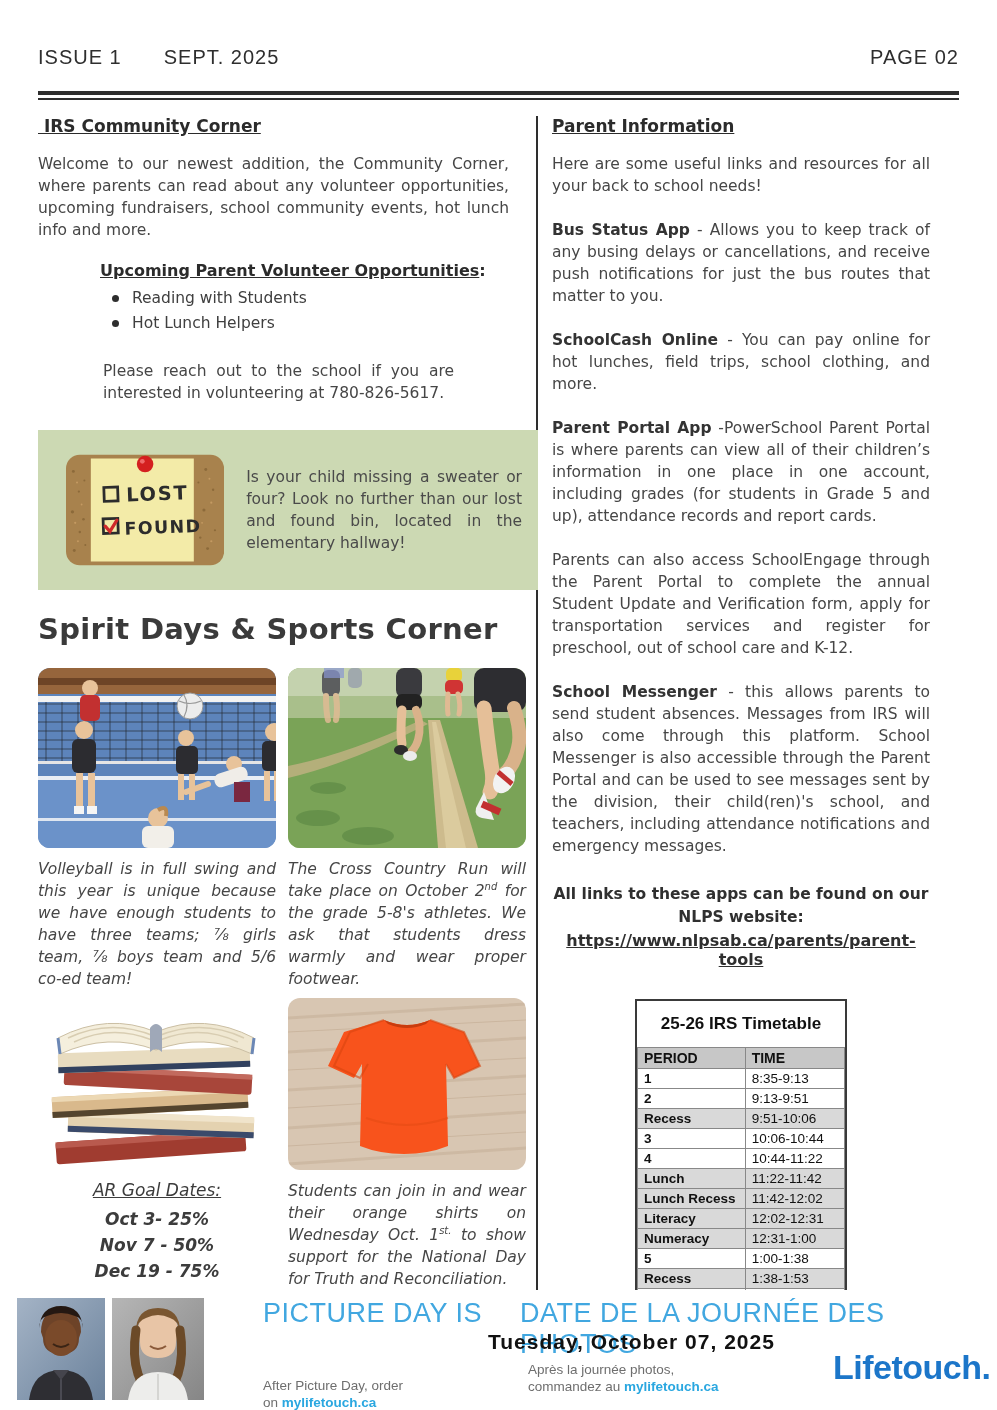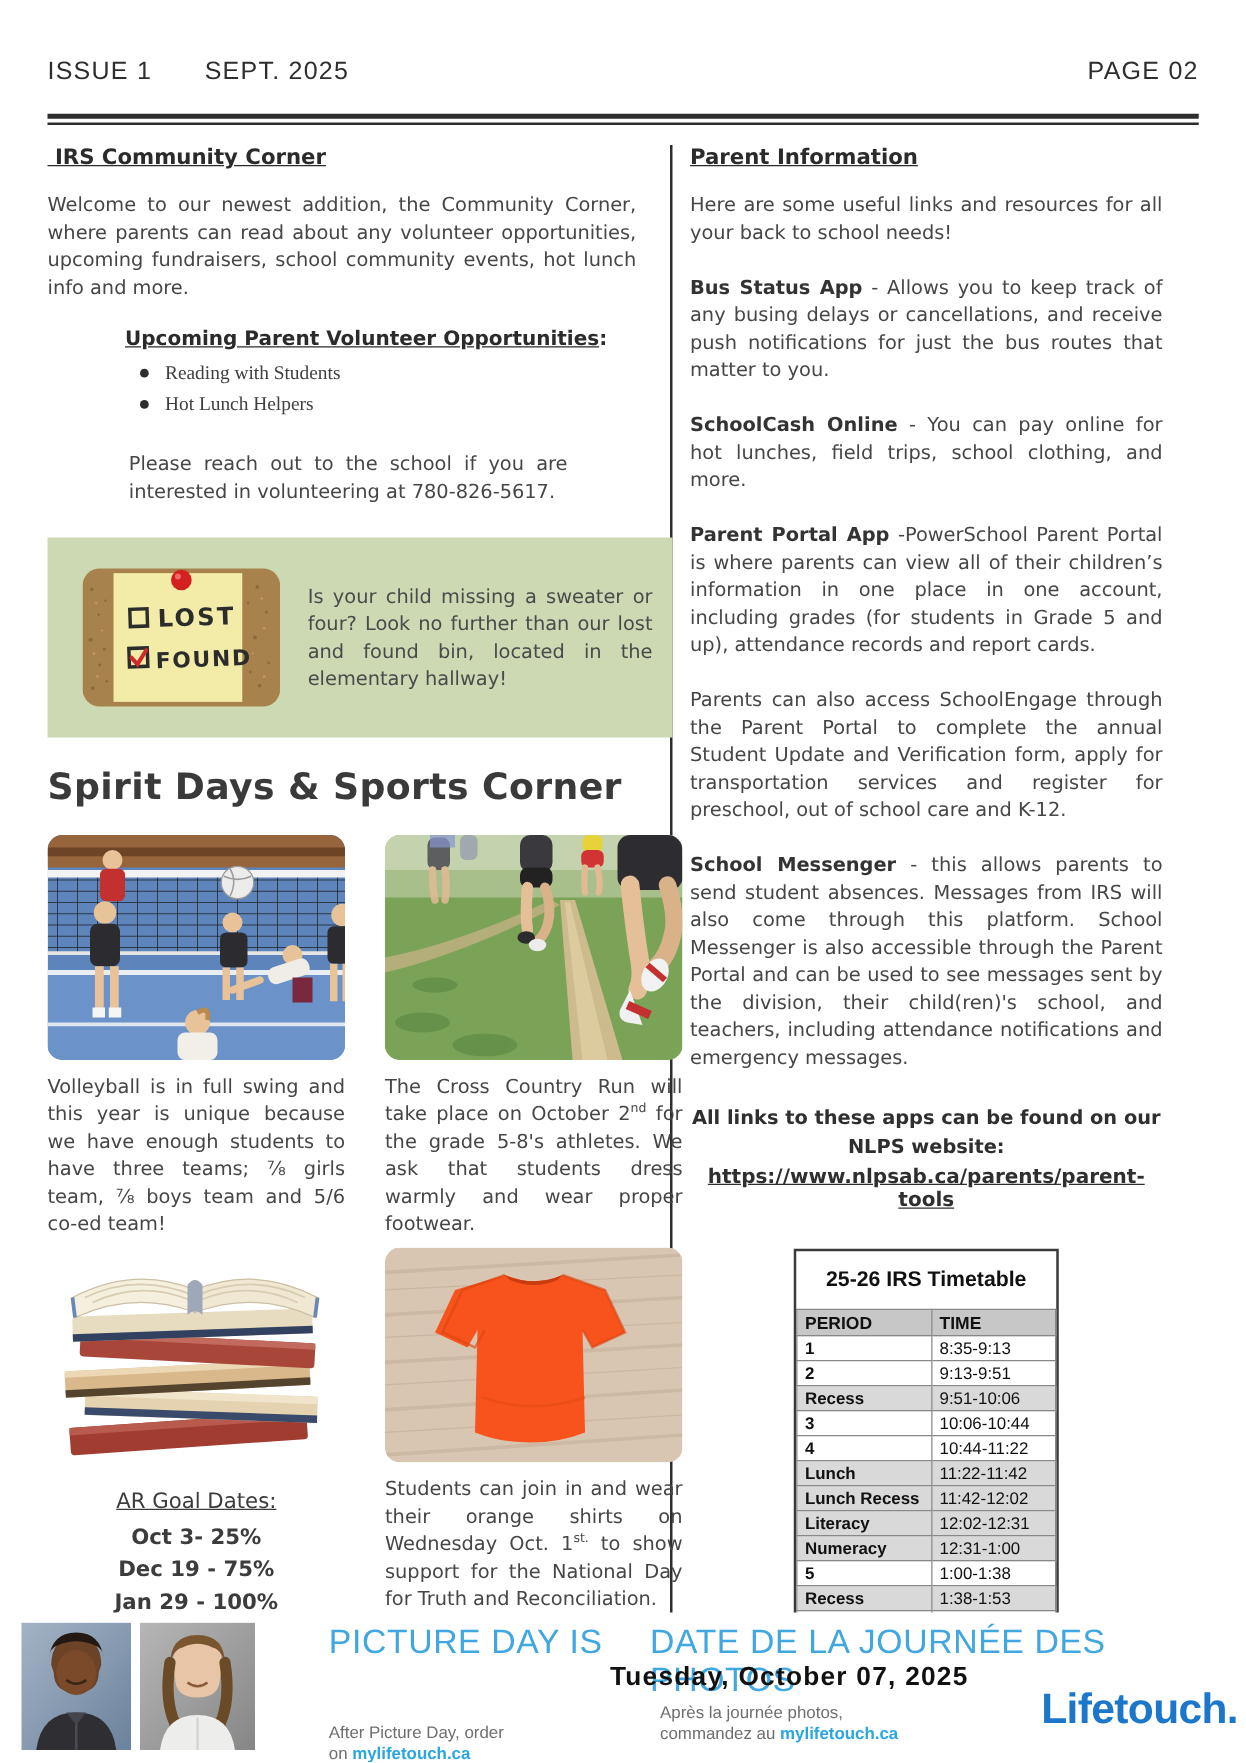--- a/index.html
+++ b/index.html
@@ -19,42 +19,42 @@
   .main { display:flex; margin:16px 38px 0 38px; }
   .col-left { width:500px; padding-right:27px; border-right:2px solid #2e2e2e; }
   .col-right { width:392px; padding-left:14px; }
 
   h2.sec { font-size:17px; font-weight:bold; color:#2b2b2b; text-decoration:underline; margin-bottom:17px; }
   p.body { font-size:15.5px; line-height:22px; text-align:justify; color:#464646; }
 
   .volunteer { margin:20px 0 0 62px; }
   .volunteer .vt { font-size:16px; font-weight:bold; color:#2b2b2b; }
   .volunteer .vt .ut { text-decoration:underline; }
-  ul.vlist { list-style:none; margin-top:6px;font-family:Liberation Serif, serif; }
+  ul.vlist { list-style:none; margin-top:6px; }
   ul.vlist li { position:relative; padding-left:32px; font-size:15.5px; line-height:25px; color:#3f3f3f; }
   ul.vlist li .dot { position:absolute; left:12px; top:9px; width:7px; height:7px; border-radius:50%; background:#2e2e2e; }
   .note { margin:24px 55px 0 65px; }
 
   
   .lostfound { margin-top:26px; width:500px; background:#ccd9b3; padding:20px 16px 20px 28px;
     display:flex; align-items:center; gap:22px; }
   .lf-text { width:300px; font-size:15.5px; line-height:22px; text-align:justify; color:#4a4a4a; }
 
   
   .spirit-title { margin-top:22px; font-size:29px; font-weight:800; color:#3a3a3a; letter-spacing:0.3px; }
-  .sports-grid { display:grid; grid-template-columns:238px 238px; column-gap:32px; margin-top:22px; }
+  .sports-grid { display:grid; grid-template-columns:238px 238px; column-gap:12px; margin-top:22px;font-style:italic; }
   .photo { width:238px; height:180px; border-radius:12px; overflow:hidden; }
   .photo svg{ display:block; }
   .caption { margin-top:10px; font-size:15.5px; line-height:22px; text-align:justify; color:#464646; }
   .img2 { margin-top:8px; }
   .books-wrap { width:238px; height:172px; }
   .shirt-wrap { width:238px; height:172px; border-radius:12px; overflow:hidden; }
   sup.ord { font-size:10px; vertical-align:super; line-height:0; }
 
-  .ar-block { margin-top:21px; text-align:center; color:#3c3c3c; }
+  .ar-block { margin-top:10px; text-align:center; color:#3c3c3c; }
   .ar-block .ar-title { font-size:17px; text-decoration:underline; margin-bottom:6px; }
   .ar-block .ar-line { font-size:17px; font-weight:bold; line-height:26px; }
 
   
   .app-p { margin-top:22px; }
   .bold-lead { font-weight:bold; color:#333; }
   .links-note { margin-top:26px; text-align:center; font-weight:bold; color:#2f2f2f; font-size:15.5px; line-height:23px; }
   .links-url { display:block; margin-top:2px; text-align:center; font-weight:bold; font-size:16px;
     color:#2f2f2f; text-decoration:underline; }
 
@@ -293,20 +293,21 @@
                 <path d="M216 40 Q166 14 118 34 L118 52 Q166 34 214 56 Z" fill="#f0e8d2" stroke="#cbbfa4"></path>
                 <path d="M30 40 Q72 20 116 38 M36 44 Q74 26 114 42 M206 40 Q164 20 120 38 M200 44 Q162 26 122 42" fill="none" stroke="#d8cdb2" stroke-width="1.5"></path>
                 <path d="M112 30 q6 -8 12 0 l0 24 q-6 -6 -12 0 Z" fill="#9fa8b8"></path>
                 <path d="M20 40 L22 56 M216 40 L214 56" stroke="#6b87b5" stroke-width="3"></path>
               </g>
             </svg>
           </div>
           <div class="ar-block">
             <div class="ar-title">AR Goal Dates:</div>
             <div class="ar-line">Oct 3- 25%</div>
+            <div class="ar-line">Nov 7 - 50%</div>
             <div class="ar-line">Dec 19 - 75%</div>
             <div class="ar-line">Jan 29 - 100%</div>
           </div>
         </div>
 
         <div>
           <div class="shirt-wrap img2">
             <svg width="238" height="172" viewBox="0 0 238 172">
               <rect width="238" height="172" fill="#d8c6b2"></rect>
               <g stroke="#cbb69f" stroke-width="3" opacity="0.8">

